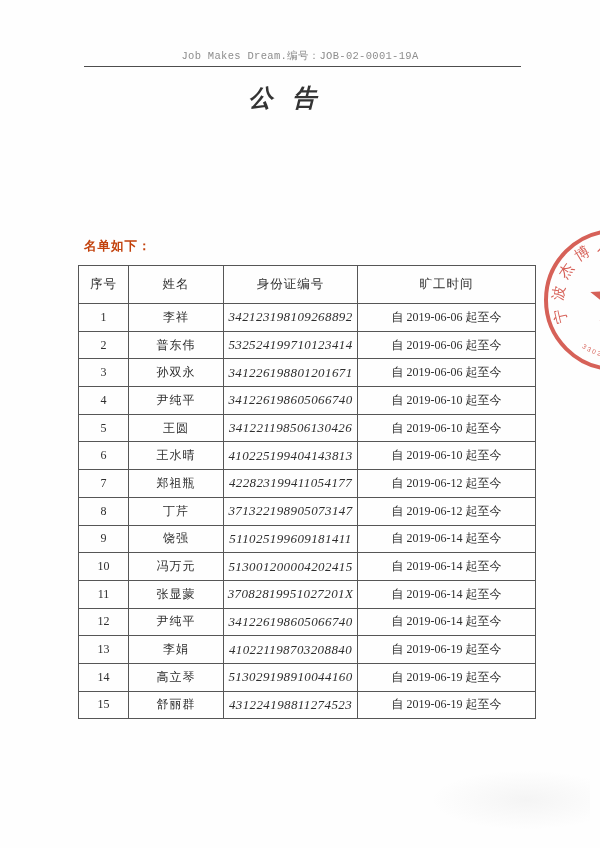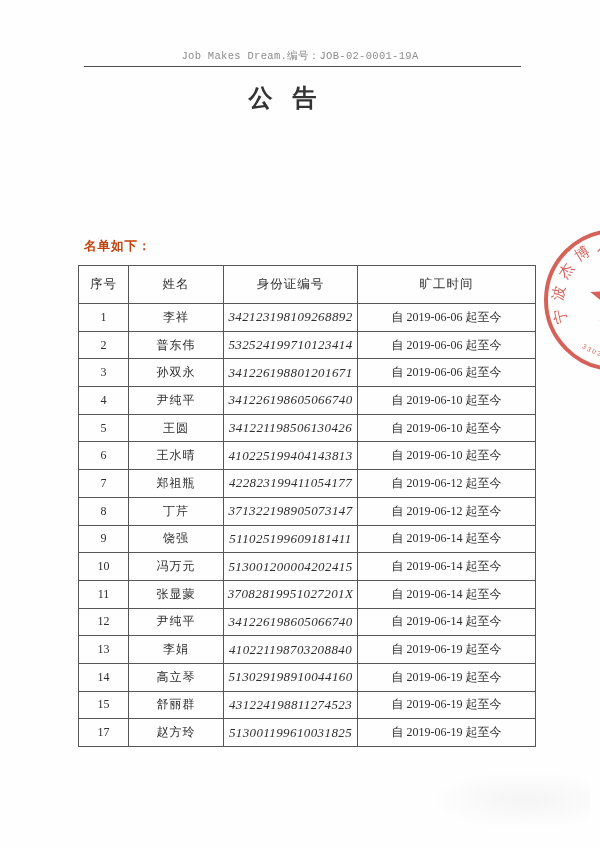--- a/index.html
+++ b/index.html
@@ -23,21 +23,21 @@
     font-family:"Liberation Mono","DejaVu Sans Mono",monospace;
     font-size:10.5px; color:#8d8d8d; letter-spacing:0.3px;
   }
   .rule {
     position:absolute; top:66px; left:84px; width:437px; height:1px;
     background:#4d4d4d;
   }
   .title {
     position:absolute; top:82px; left:0; width:572px; margin:0;
     text-align:center; font-size:24px; font-weight:600;
-    letter-spacing:7px; color:#333333;
+    letter-spacing:7px; color:#333333;font-style:italic;
   }
   .para {
     position:absolute; top:119px; left:84px; width:437px; margin:0;
     font-size:15.5px; line-height:27.6px; text-align:justify;
     text-indent:31px; color:#262626;
   }
   .u { text-decoration:underline; text-underline-offset:3px; }
   .list-label {
     position:absolute; top:238px; left:84px;
     font-size:12.5px; font-weight:bold; color:#c2410c; letter-spacing:1px;
@@ -177,26 +177,20 @@
         <tr>
           <td class="c0">14</td>
           <td class="c1">高立琴</td>
           <td class="c2">513029198910044160</td>
           <td class="c3">自 2019-06-19 起至今</td>
         </tr>
         <tr>
           <td class="c0">15</td>
           <td class="c1">舒丽群</td>
           <td class="c2">431224198811274523</td>
-          <td class="c3">自 2019-06-19 起至今</td>
-        </tr>
-        <tr>
-          <td class="c0">17</td>
-          <td class="c1">赵方玲</td>
-          <td class="c2">513001199610031825</td>
           <td class="c3">自 2019-06-19 起至今</td>
         </tr>
       </tbody>
   </table>
 
   <svg class="stamp" viewBox="0 0 150 150" xmlns="http://www.w3.org/2000/svg">
     <circle class="ring" cx="75" cy="75" r="69"></circle>
     <polygon class="star" points="75,49 68.5,66.1 50.3,67 64.5,78.4 59.7,96 75,86 90.3,96 85.5,78.4 99.7,67 81.5,66.1"></polygon>
     <defs>
       <path id="seal-arc" d="M 27.9 97 A 52 52 0 1 1 127 75" fill="none"></path>

